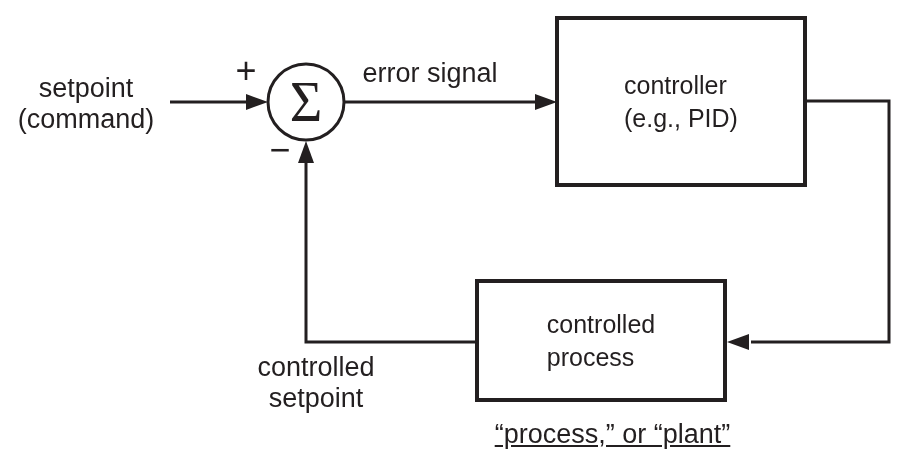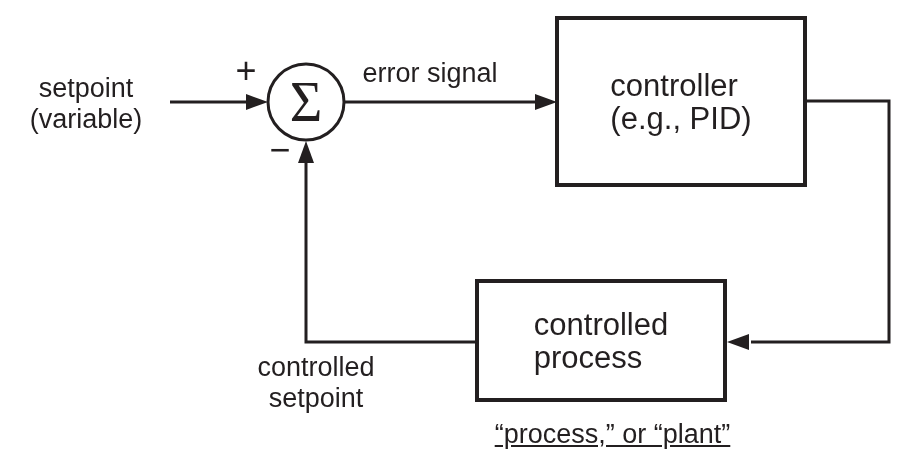--- a/index.html
+++ b/index.html
@@ -59,21 +59,21 @@
     box-sizing: border-box;
     border: 4px solid #231f20;
     background: #ffffff;
     display: flex;
     align-items: center;
     justify-content: center;
   }
   .controller-box       { left: 555px; top: 16px;  width: 252px; height: 171px; }
   .controlled-sys-box   { left: 475px; top: 279px; width: 252px; height: 123px; }
   .box-text {
-    font-size: 31px;
+    font-size: 25px;
     line-height: 33px;
     text-align: left;
     color: #231f20;
   }
 </style>
 </head>
 <body>
 
 <div class="diagram">
 
@@ -89,21 +89,21 @@
 
     <polyline points="807,101 889,101 889,342 751,342" fill="none" stroke="#231f20" stroke-width="3"></polyline>
     <polygon points="727,342 749,334 749,350" fill="#231f20"></polygon>
 
     <polyline points="475,342 306,342 306,161" fill="none" stroke="#231f20" stroke-width="3"></polyline>
     <polygon points="306,141 298,163 314,163" fill="#231f20"></polygon>
   </svg>
 
   <div class="label centered setpoint-label">
     <div>setpoint</div>
-    <div>(variable)</div>
+    <div>(command)</div>
   </div>
 
   <span class="sign plus-sign">+</span>
   <span class="sign minus-sign">−</span>
   <span class="sigma">Σ</span>
 
   <div class="label centered error-label">error signal</div>
 
   <div class="box controller-box">
     <div class="box-text">

